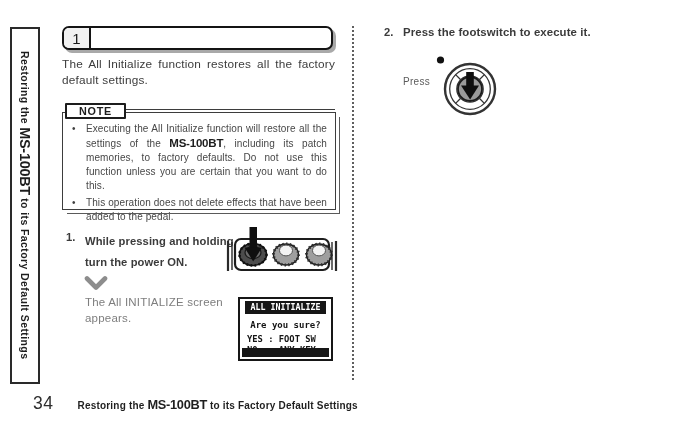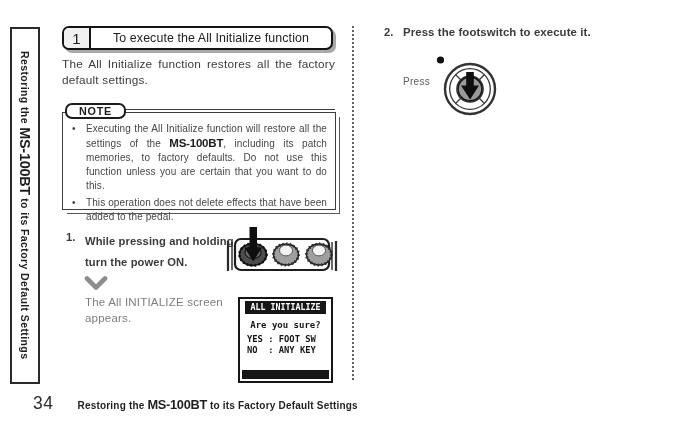--- a/index.html
+++ b/index.html
@@ -50,21 +50,21 @@
     content:""; position:absolute; left:4px; top:4px; right:-4.5px; bottom:-4.5px;
     border-right:1.5px solid #5a5a5a; border-bottom:1.5px solid #5a5a5a;
     pointer-events:none;
   }
   .note-topline {
     position:absolute; left:58px; right:0; top:-4.5px;
     border-top:1.5px solid #3d3d3d;
   }
   .note-pill {
     position:absolute; left:2px; top:-10px; width:61px; height:16px;
-    border:2px solid #1d1d1d; border-radius:7px; background:#fff;
+    border:2px solid #1d1d1d; border-radius:1px; background:#fff;
     display:flex; align-items:center; justify-content:center;
     font-weight:700; font-size:10.8px; letter-spacing:0.8px; color:#1d1d1d;
     z-index:2;
   }
   .note-body { padding:9px 8px 0 9px; }
   .note-bullet { display:flex; margin-bottom:3px; }
   .note-bullet .dot { width:14px; font-size:10px; color:#3f3f3f; padding-top:1px; }
   .note-bullet .btxt {
     flex:1; font-size:10px; line-height:14px; color:#474747;
     text-align:justify; letter-spacing:0.1px;
@@ -75,21 +75,21 @@
   .stepnum { width:19px; font-weight:700; font-size:11.2px; color:#3b3b3b; }
   .steptext { width:158px; font-weight:700; font-size:11.2px; line-height:21px; color:#3b3b3b; letter-spacing:0.1px; }
   .pedal-svg { position:absolute; left:226px; top:226px; }
   .chevron-svg { position:absolute; left:84px; top:275px; }
   .step1-result {
     position:absolute; left:85px; top:295px; width:152px;
     font-size:11.5px; line-height:15.5px; color:#7e7e7e; letter-spacing:0.2px;
   }
   
   .lcd {
-    position:absolute; left:238px; top:297px; width:95px; height:86px;
+    position:absolute; left:238px; top:297px; width:95px; height:64px;
     border:2px solid #161616; background:#fff;
     font-family:"DejaVu Sans Mono", monospace; font-weight:700; color:#161616;
   }
   .lcd-titlebar {
     margin:2px 5px 0 5px; background:#161616; color:#fff;
     font-size:8.3px; text-align:center; padding:1px 0 2px 0; letter-spacing:0;
   }
   .lcd-question { margin-top:6px; text-align:center; font-size:9px; }
   .lcd-lines { margin:4px 0 0 7px; font-size:8.8px; line-height:10.5px; white-space:pre; }
   .lcd-bottombar { position:absolute; left:2px; right:2px; bottom:2px; height:9px; background:#161616; }
@@ -113,21 +113,20 @@
 <body>
 
 <div class="page">
 
   <div class="side-tab">
     <div class="vtext"><span>Restoring the </span><span class="logo">MS-100BT</span><span> to its Factory Default Settings</span></div>
   </div>
 
   <div class="step-title-box">
     <div class="step-title-num">1</div>
-    <div class="step-title-text">To execute the All Initialize function</div>
   </div>
 
   <div class="intro">The All Initialize function restores all the factory default settings.</div>
 
   <div class="note-box">
     <div class="note-topline"></div>
     <div class="note-pill">NOTE</div>
     <div class="note-body">
       <div class="note-bullet">
         <div class="dot">•</div>

